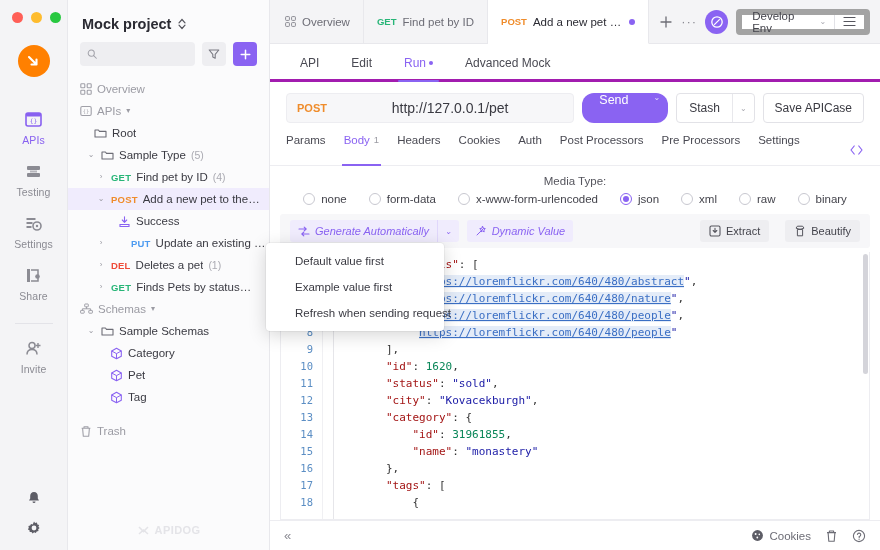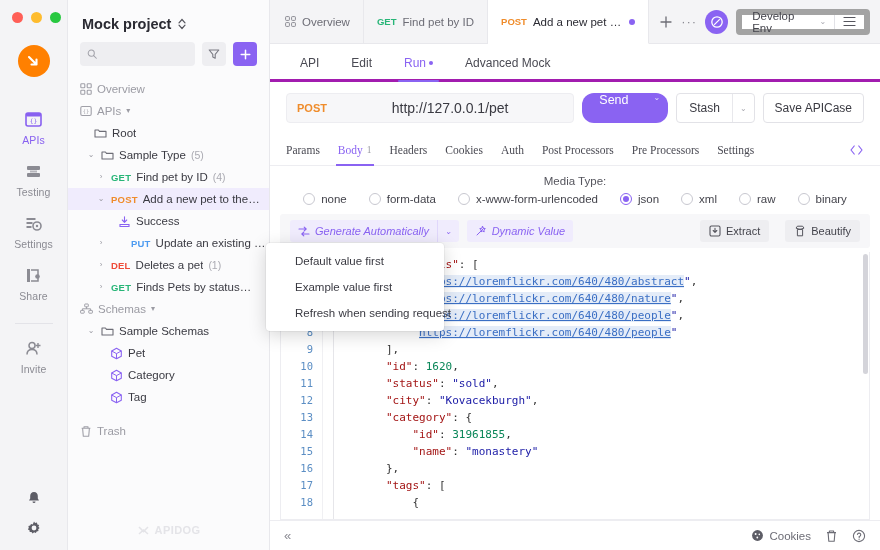--- a/index.html
+++ b/index.html
@@ -166,22 +166,22 @@
     height: 30px; border: 1px solid #e2e2e7; border-radius: 4px; background: #fff;
     padding: 0 11px; display: flex; align-items: center; font-size: 12px; color: #3a3a42; cursor: pointer;
   }
 
   
   .reqtabs {
     display: flex; align-items: center; gap: 0; padding: 0 16px;
     border-bottom: 1px solid #ededf1; height: 32px;
   }
   .rtab {
-    position: relative; height: 32px; display: flex; align-items: center; gap: 4px;
-    padding: 0 9px; font-size: 11.5px; color: #4a4a53; cursor: pointer; white-space: nowrap; font-family: Liberation Serif, serif;
+    position: relative; height: 32px; display: flex; gap: 4px;
+    padding: 0 9px; font-size: 11.5px; color: #4a4a53; cursor: pointer; white-space: nowrap;
   }
   .rtab:first-child { padding-left: 0; }
   .rtab.active { color: #8a63f2; }
   .rtab.active::after {
     content: ""; position: absolute; left: 7px; right: 7px; bottom: 0; height: 2px; background: #8a63f2;
   }
   .rtab .badge { font-size: 9.5px; color: #9b9ba3; }
   .rtabs-right { margin-left: auto; color: #8a63f2; font-size: 12px; cursor: pointer; }
 
   
@@ -464,29 +464,29 @@
             <path d="M1 3 h3.4 l1.1 1.4 H12 v5.6 H1z" fill="none" stroke="#6d6d76" stroke-width="1.1" stroke-linejoin="round"></path>
           </svg>
         <span class="tlabel">Sample Schemas</span>
       </div>
 
       <div class="trow" style="padding-left:42px;">
         <svg width="13" height="13" viewBox="0 0 13 13">
             <path d="M6.5 1.3 L11.3 4 v5.2 L6.5 11.8 1.7 9.2 V4z" fill="none" stroke="#8a63f2" stroke-width="1.1" stroke-linejoin="round"></path>
             <path d="M1.7 4 L6.5 6.6 11.3 4 M6.5 6.6 v5.2" fill="none" stroke="#8a63f2" stroke-width="1"></path>
           </svg>
-        <span class="tlabel">Pet</span>
+        <span class="tlabel">Category</span>
       </div>
 
       <div class="trow" style="padding-left:42px;">
         <svg width="13" height="13" viewBox="0 0 13 13">
             <path d="M6.5 1.3 L11.3 4 v5.2 L6.5 11.8 1.7 9.2 V4z" fill="none" stroke="#8a63f2" stroke-width="1.1" stroke-linejoin="round"></path>
             <path d="M1.7 4 L6.5 6.6 11.3 4 M6.5 6.6 v5.2" fill="none" stroke="#8a63f2" stroke-width="1"></path>
           </svg>
-        <span class="tlabel">Category</span>
+        <span class="tlabel">Pet</span>
       </div>
 
       <div class="trow" style="padding-left:42px;">
         <svg width="13" height="13" viewBox="0 0 13 13">
             <path d="M6.5 1.3 L11.3 4 v5.2 L6.5 11.8 1.7 9.2 V4z" fill="none" stroke="#8a63f2" stroke-width="1.1" stroke-linejoin="round"></path>
             <path d="M1.7 4 L6.5 6.6 11.3 4 M6.5 6.6 v5.2" fill="none" stroke="#8a63f2" stroke-width="1"></path>
           </svg>
         <span class="tlabel">Tag</span>
       </div>
 

